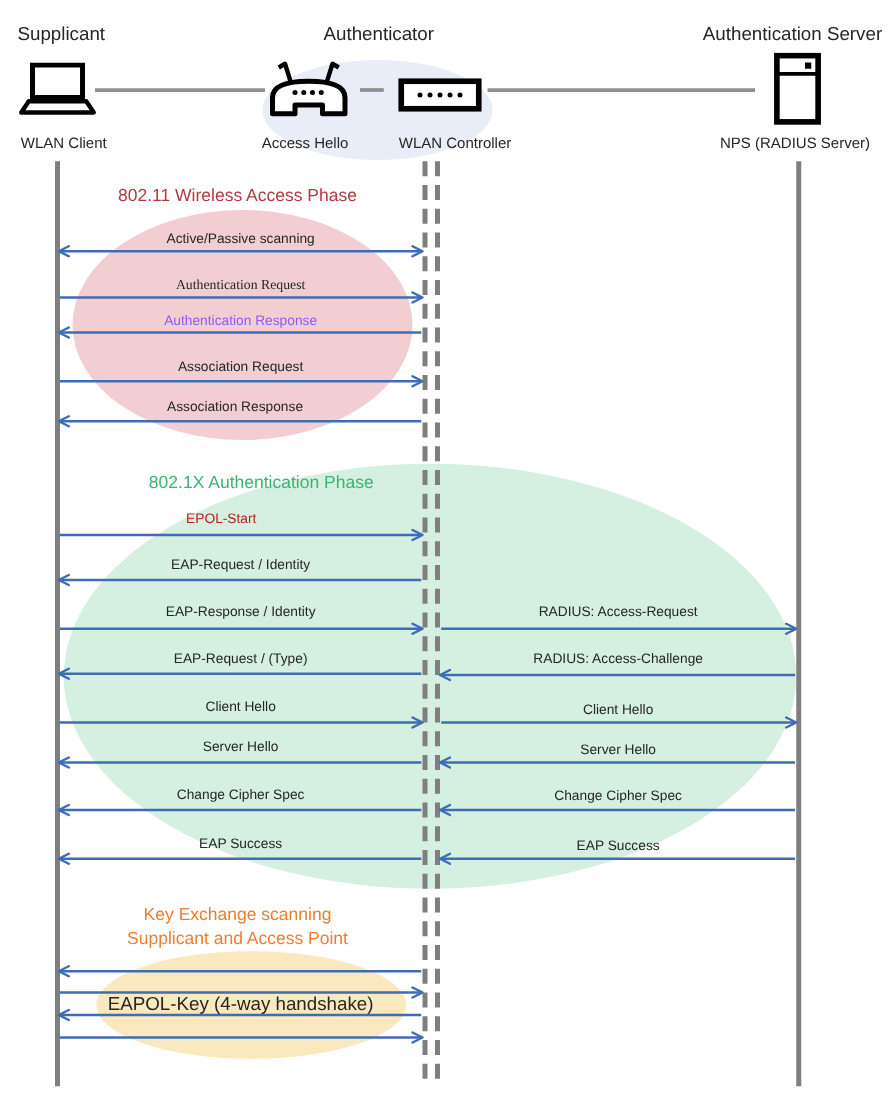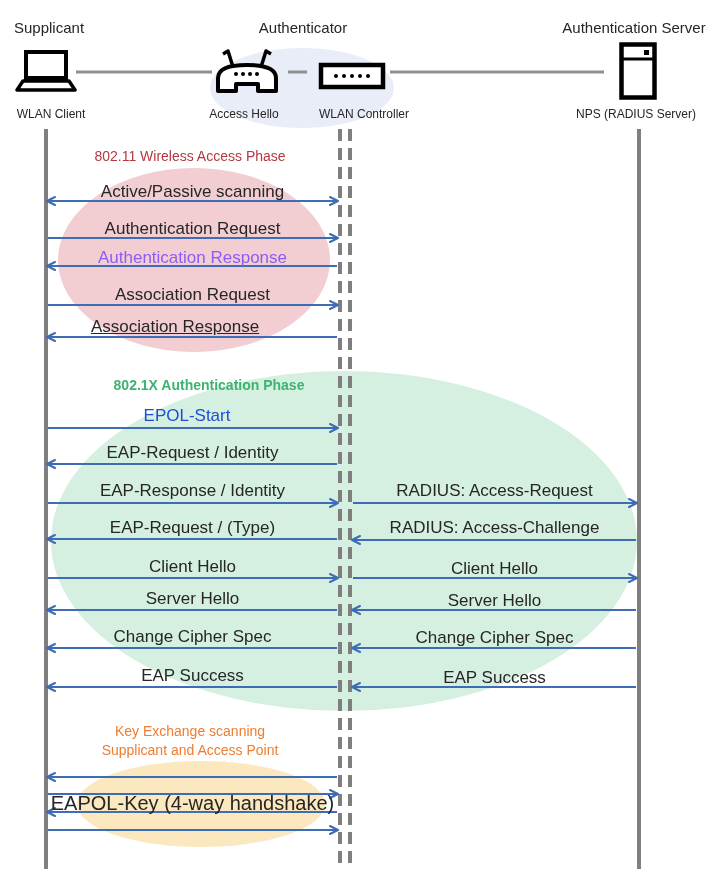--- a/index.html
+++ b/index.html
@@ -11,24 +11,24 @@
   .icon-svg{position:absolute;}
   .role-label{
     position:absolute;top:19px;font-size:15px;color:#262626;white-space:nowrap;
   }
   .role-center{transform:translateX(-50%);text-align:right;}
   .node-label{
     position:absolute;top:107px;font-size:12px;color:#262626;white-space:nowrap;
     transform:translateX(-50%);
   }
   .msg-label{
-    position:absolute;font-size:17px;color:#262626;white-space:nowrap;
+    position:absolute;font-size:11px;color:#262626;white-space:nowrap;
     transform:translateX(-50%);line-height:17px;
   }
-  .msg-label.big{font-size:20px;}
+  .msg-label.big{font-size:15px;}
   .phase-title{
     position:absolute;font-size:14px;white-space:nowrap;
     transform:translateX(-50%);line-height:19px;
   }
 </style>
 </head>
 <body>
 
 <div id="stage">
 
@@ -116,29 +116,29 @@
     <rect x="25" y="8" width="5" height="5" fill="#000"></rect>
   </svg>
 
   <div class="node-label" style="left:51px">WLAN Client</div>
   <div class="node-label" style="left:244px">Access Hello</div>
   <div class="node-label" style="left:364px">WLAN Controller</div>
   <div class="node-label" style="left:636px">NPS (RADIUS Server)</div>
 
   <div id="labels-layer">
       <div class="phase-title" style="left: 190px; top: 146.5px; color: rgb(178, 57, 64);">802.11 Wireless Access Phase</div>
-      <div class="phase-title" style="left: 209px; top: 375.5px; color: rgb(60, 179, 113); font-weight: bold;">802.1X Authentication Phase</div>
+      <div class="phase-title" style="left: 209px; top: 375.5px; color: rgb(60, 179, 113);">802.1X Authentication Phase</div>
       <div class="phase-title" style="left: 190px; top: 722px; color: rgb(237, 125, 49);">Key Exchange scanning</div>
       <div class="phase-title" style="left: 190px; top: 741px; color: rgb(237, 125, 49);">Supplicant and Access Point</div>
       <div class="msg-label" style="left: 192.5px; top: 182.5px; color: rgb(38, 38, 38);">Active/Passive scanning</div>
-      <div class="msg-label" style="left: 192.5px; top: 219.5px; color: rgb(38, 38, 38);">Authentication Request</div>
+      <div class="msg-label" style="left: 192.5px; top: 219.5px; color: rgb(38, 38, 38); font-family: Liberation Serif, serif;">Authentication Request</div>
       <div class="msg-label" style="left: 192.5px; top: 248.5px; color: #8b5cf6;">Authentication Response</div>
       <div class="msg-label" style="left: 192.5px; top: 285.5px; color: rgb(38, 38, 38);">Association Request</div>
-      <div class="msg-label" style="left: 175px; top: 317.5px; color: rgb(38, 38, 38); text-decoration: underline;">Association Response</div>
-      <div class="msg-label" style="left: 187px; top: 406.5px; color: #1d4ed8;">EPOL-Start</div>
+      <div class="msg-label" style="left: 188px; top: 317.5px; color: rgb(38, 38, 38);">Association Response</div>
+      <div class="msg-label" style="left: 177px; top: 406.5px; color: #b91c1c;">EPOL-Start</div>
       <div class="msg-label" style="left: 192.5px; top: 443.5px; color: rgb(38, 38, 38);">EAP-Request / Identity</div>
       <div class="msg-label" style="left: 192.5px; top: 481.5px; color: rgb(38, 38, 38);">EAP-Response / Identity</div>
       <div class="msg-label" style="left: 494.5px; top: 481.5px; color: rgb(38, 38, 38);">RADIUS: Access-Request</div>
       <div class="msg-label" style="left: 192.5px; top: 518.5px; color: rgb(38, 38, 38);">EAP-Request / (Type)</div>
       <div class="msg-label" style="left: 494.5px; top: 518.5px; color: rgb(38, 38, 38);">RADIUS: Access-Challenge</div>
       <div class="msg-label" style="left: 192.5px; top: 557.5px; color: rgb(38, 38, 38);">Client Hello</div>
       <div class="msg-label" style="left: 494.5px; top: 559.5px; color: rgb(38, 38, 38);">Client Hello</div>
       <div class="msg-label" style="left: 192.5px; top: 589.5px; color: rgb(38, 38, 38);">Server Hello</div>
       <div class="msg-label" style="left: 494.5px; top: 591.5px; color: rgb(38, 38, 38);">Server Hello</div>
       <div class="msg-label" style="left: 192.5px; top: 627.5px; color: rgb(38, 38, 38);">Change Cipher Spec</div>

